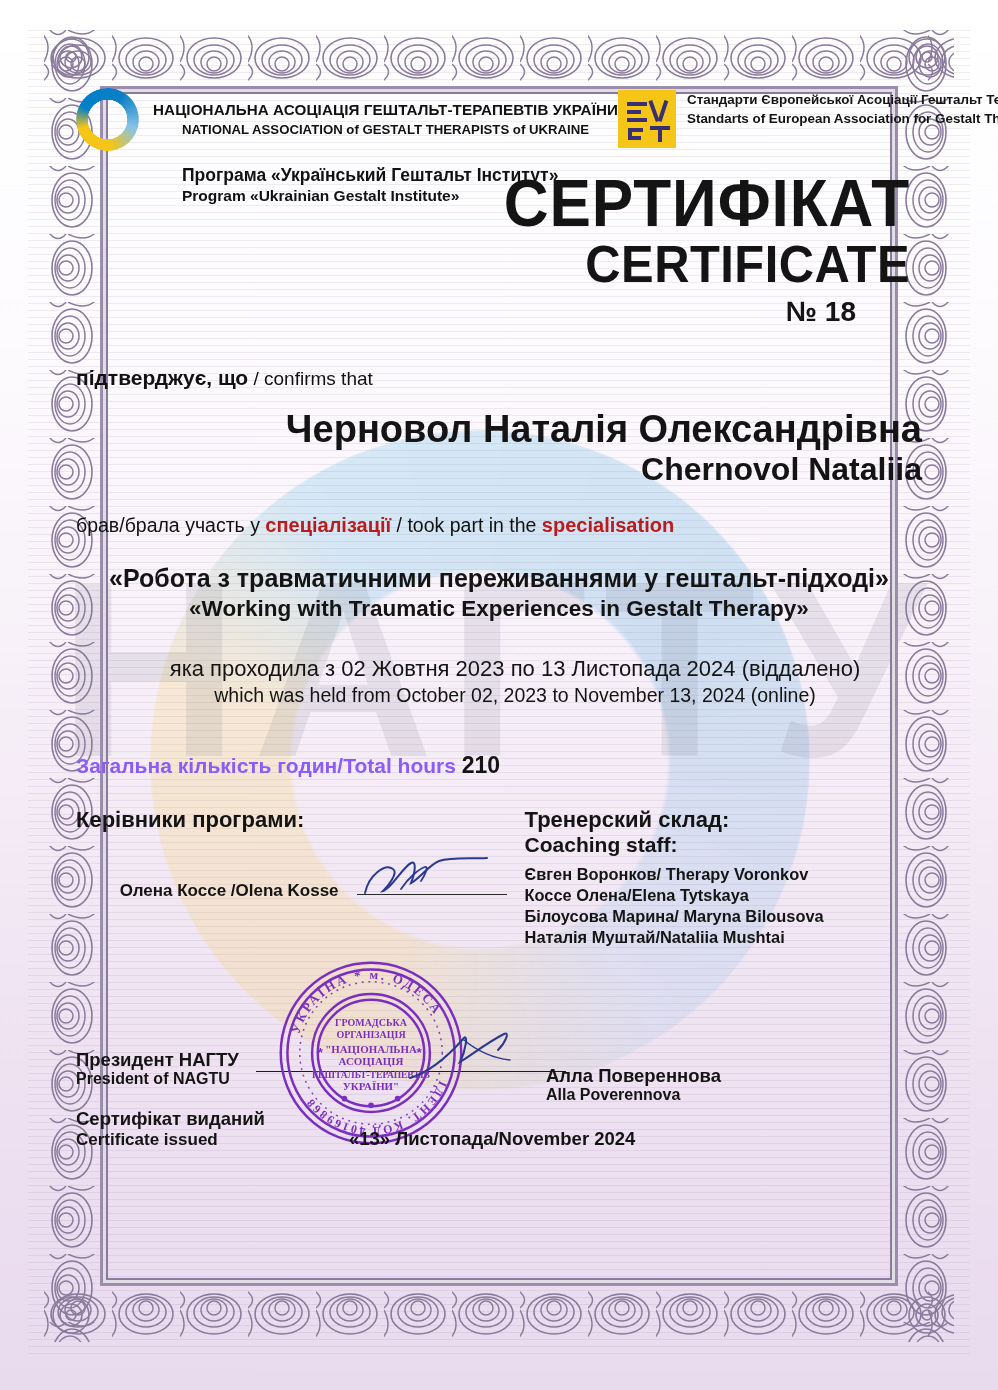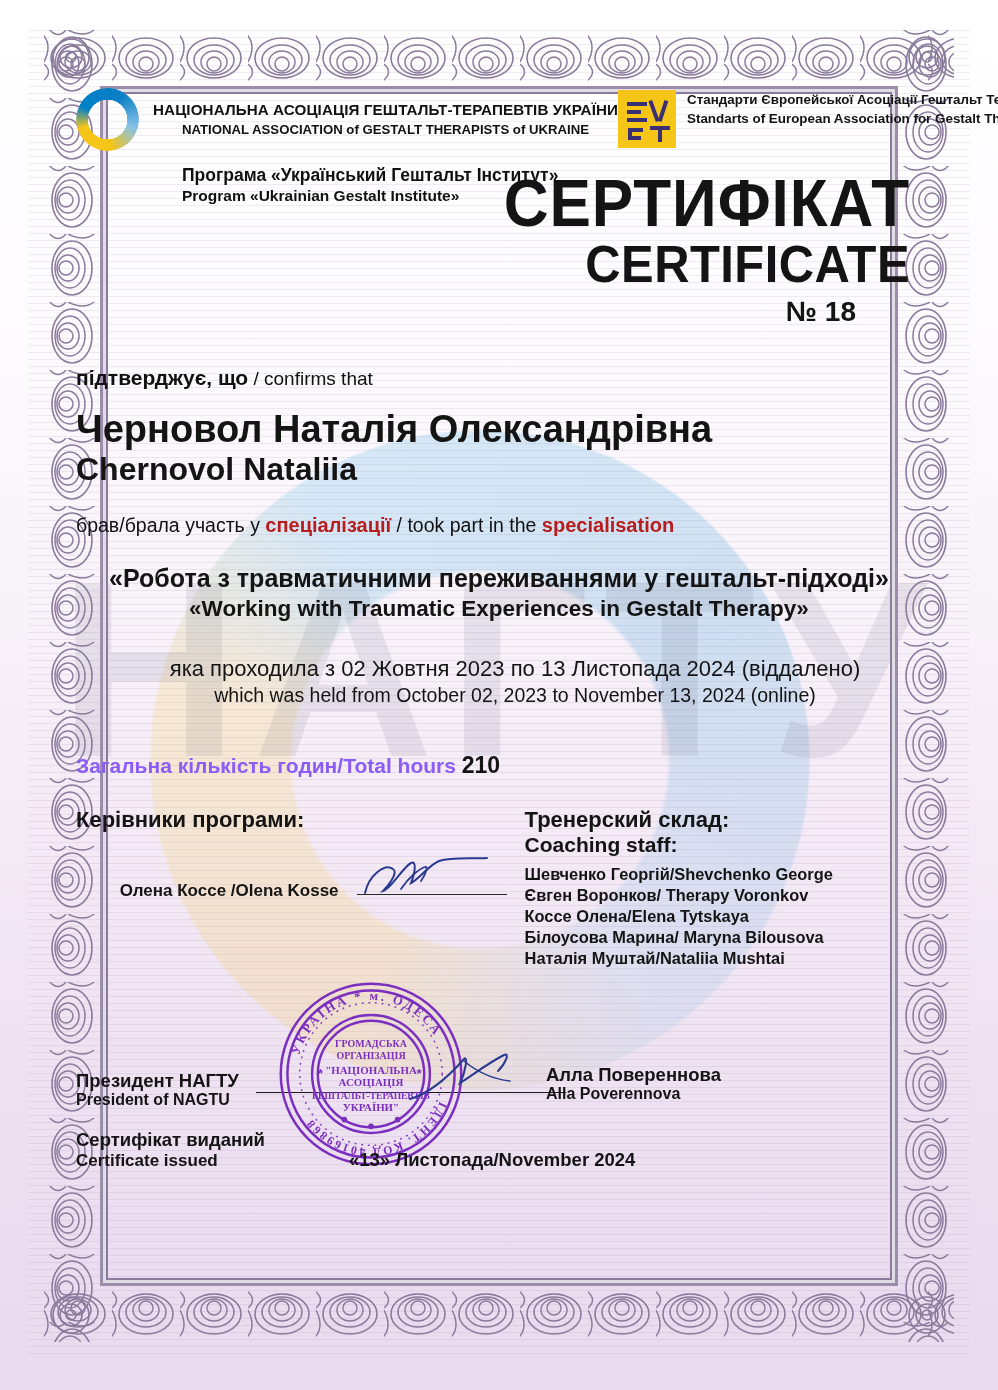--- a/index.html
+++ b/index.html
@@ -154,21 +154,21 @@
   }
   .t-no{
     font-weight:bold;font-size:28px;color:#141414;margin-top:6px;padding-right:54px;
   }
 
   
   .confirms{margin-top:38px;font-size:0;}
   .confirms .c-ua{font-weight:bold;font-size:21px;color:#111;}
   .confirms .c-en{font-weight:normal;font-size:19px;color:#111;}
 
-  .name{text-align:left;margin-top:18px;}
+  .name{text-align:right;margin-top:18px;}
   .name .n-ua{font-weight:bold;font-size:38px;color:#141414;line-height:1.12;}
   .name .n-en{font-weight:bold;font-size:32px;color:#141414;line-height:1.15;}
 
   .tookpart{margin-top:26px;}
   .tookpart .k1{font-weight:normal;font-size:19.5px;color:#111;}
   .tookpart .k2{font-weight:bold;font-size:20px;color:#b91c1c;}
 
   .spec{text-align:center;margin-top:26px;}
   .spec .s-ua{font-weight:bold;font-size:25px;color:#141414;line-height:1.2;}
   .spec .s-en{font-weight:bold;font-size:22.5px;color:#141414;line-height:1.25;margin-top:2px;}
@@ -198,21 +198,21 @@
   
   .bottom{position:relative;margin-top:18px;height:180px;}
   .stamp{
     position:absolute;left:200px;top:-8px;width:190px;height:190px;
   }
   .pres{position:absolute;left:0;top:84px;}
   .pres .p1{font-weight:bold;font-size:18.5px;color:#141414;line-height:1.1;}
   .pres .p2{font-weight:bold;font-size:16px;color:#141414;line-height:1.15;}
   .pres-line{position:absolute;left:180px;top:105px;width:310px;border-bottom:1.6px solid #1a1a1a;}
   .pres-ink{position:absolute;left:330px;top:58px;width:140px;height:72px;}
-  .right-sig{position:absolute;left:470px;top:78px;}
+  .right-sig{position:absolute;left:470px;top:100px;}
   .right-sig .r1{font-weight:bold;font-size:18.5px;color:#141414;line-height:1.1;}
   .right-sig .r2{font-weight:bold;font-size:16px;color:#141414;line-height:1.15;}
 
   
   .issued{position:absolute;left:0;bottom:-4px;display:flex;align-items:flex-start;gap:44px;}
   .issued .i-lbl .i1{font-weight:bold;font-size:18.5px;color:#141414;line-height:1.12;}
   .issued .i-lbl .i2{font-weight:bold;font-size:17px;color:#141414;line-height:1.15;}
   .issued .i-date{font-weight:bold;font-size:18.5px;color:#141414;margin-left:40px;align-self:flex-end;}
 </style>
 </head>
@@ -353,21 +353,20 @@
               <path d="M42,34 C50,22 60,14 66,12 C70,11 66,20 62,26" fill="none" stroke="#2b3a8f" stroke-width="1.8" stroke-linecap="round"></path>
             </svg>
             <div class="sig-line"></div>
           </div>
         </div>
       </div>
       <div class="col-r">
         <div class="hd-ua">Тренерский склад:</div>
         <div class="hd-en">Coaching staff:</div>
         <div class="staff-list">
-          <div>Шевченко Георгій/Shevchenko George</div>
           <div>Євген Воронков/ Therapy Voronkov</div>
           <div>Коссе Олена/Elena Tytskaya</div>
           <div>Білоусова Марина/ Maryna Bilousova</div>
           <div>Наталія Муштай/Nataliia Mushtai</div>
         </div>
       </div>
     </div>
 
     <div class="bottom">
 

